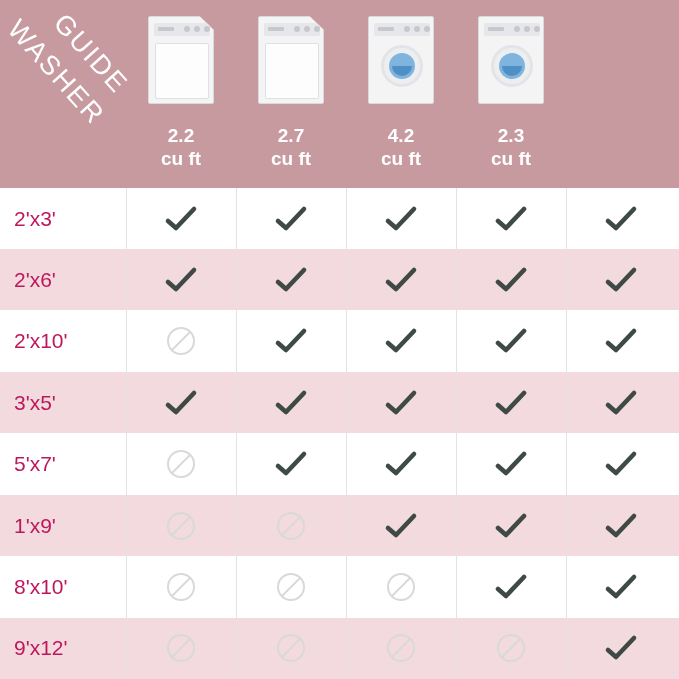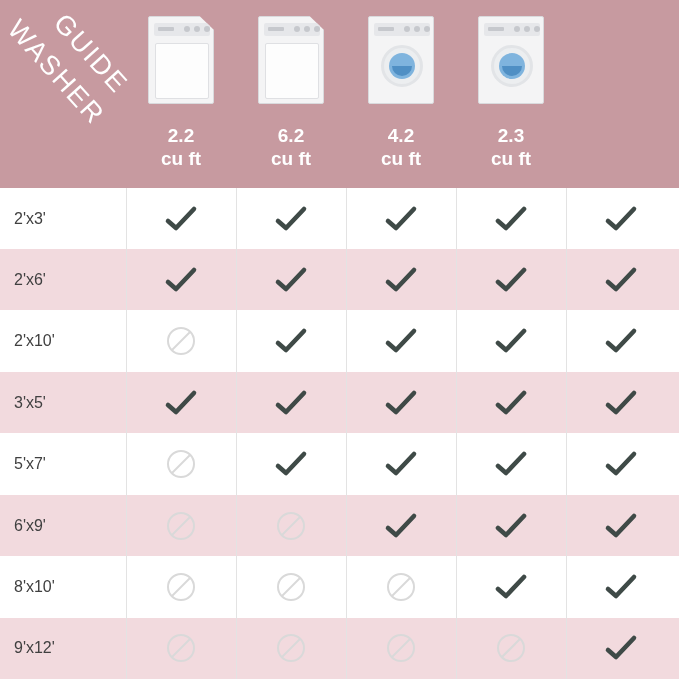--- a/index.html
+++ b/index.html
@@ -188,22 +188,22 @@
     height: 61px;
     box-sizing: border-box;
   }
   .row.white { background: #ffffff; }
   .row.pink  { background: #f2dade; }
   .row-label {
     position: absolute;
     left: 14px;
     top: 50%;
     transform: translateY(-50%);
-    font-size: 16px;
-    color: #404040;
+    font-size: 21px;
+    color: #be185d;
   }
   .cell {
     position: absolute;
     top: 0;
     width: 110px;
     height: 61px;
   }
   .mark {
     position: absolute;
     left: 50%;
@@ -259,21 +259,21 @@
               <div class="m-dash"></div>
               <div class="m-knob" style="left:30px;"></div>
               <div class="m-knob" style="left:40px;"></div>
               <div class="m-knob" style="left:50px;"></div>
             </div>
             <div class="m-lid"></div>
           </div>
         </div>
       </div>
       <div class="col-label">
-        <div>6.2</div>
+        <div>2.7</div>
         <div>cu ft</div>
       </div>
     </div>
 
     <div class="col" style="left:346px;text-decoration:underline;">
       <div class="col-icon">
         <div class="machine">
           <div class="m-body">
             <div class="m-panel">
               <div class="m-dash"></div>
@@ -454,21 +454,21 @@
               <path d="M4 19 L12 26 L30 7" fill="none" stroke="#3f4a47" stroke-width="4.6" stroke-linecap="round" stroke-linejoin="round"></path>
             </svg></div>
         </div>
         <div class="cell" style="left: 566px;">
           <div class="mark"><svg viewBox="0 0 34 34" width="34" height="34">
               <path d="M4 19 L12 26 L30 7" fill="none" stroke="#3f4a47" stroke-width="4.6" stroke-linecap="round" stroke-linejoin="round"></path>
             </svg></div>
         </div>
       </div>
       <div class="row pink" style="top: 495px;">
-        <div class="row-label">6'x9'</div>
+        <div class="row-label">1'x9'</div>
         <div class="cell" style="left: 126px;">
           <div class="mark"><svg viewBox="0 0 34 34" width="34" height="34">
               <circle cx="17" cy="17" r="13" fill="none" stroke="#d9d9d9" stroke-width="2"></circle>
               <line x1="8" y1="26" x2="26" y2="8" stroke="#d9d9d9" stroke-width="2"></line>
             </svg></div>
         </div>
         <div class="cell" style="left: 236px;">
           <div class="mark"><svg viewBox="0 0 34 34" width="34" height="34">
               <circle cx="17" cy="17" r="13" fill="none" stroke="#d9d9d9" stroke-width="2"></circle>
               <line x1="8" y1="26" x2="26" y2="8" stroke="#d9d9d9" stroke-width="2"></line>

